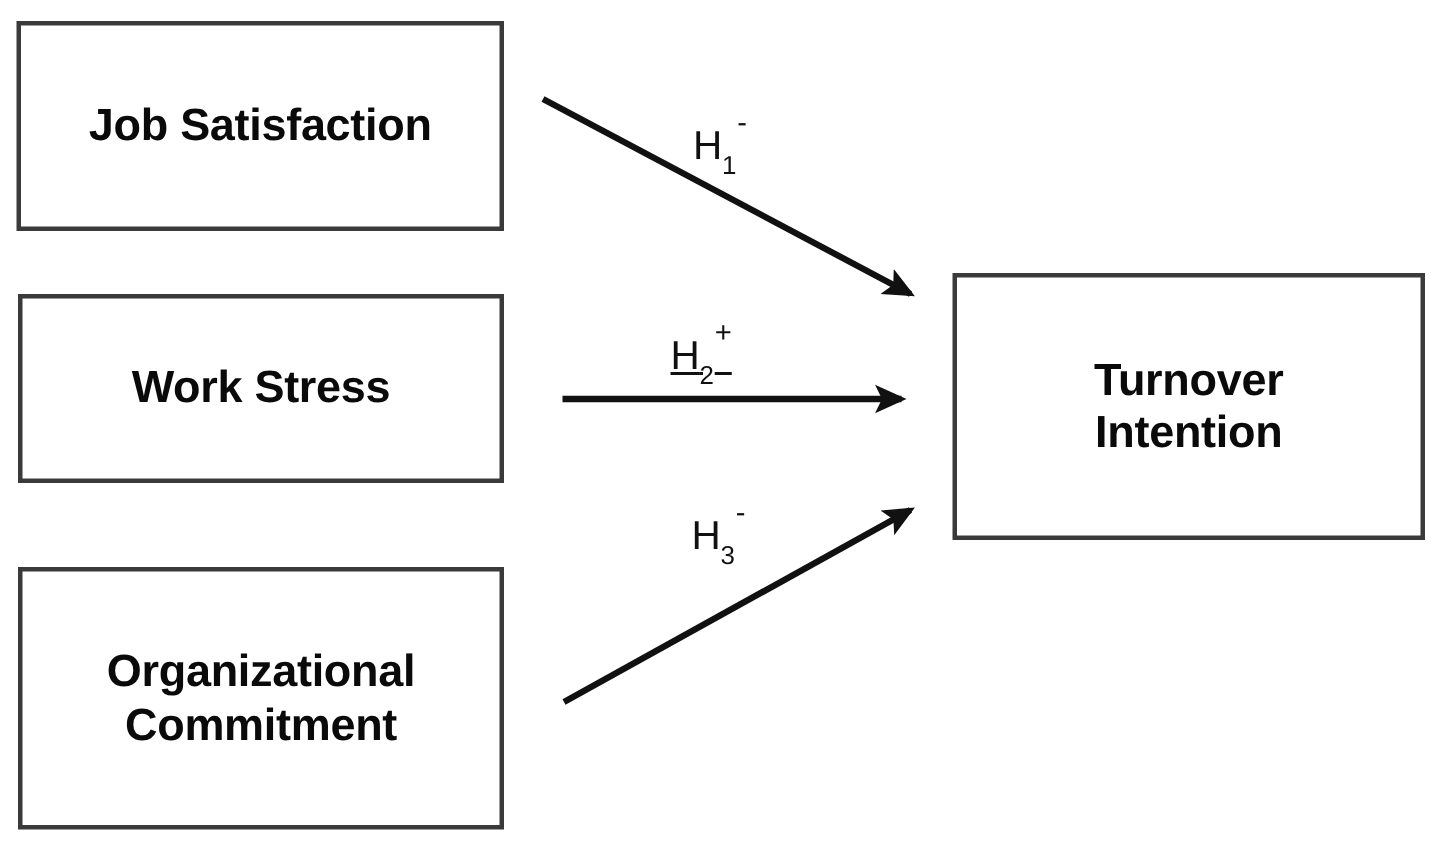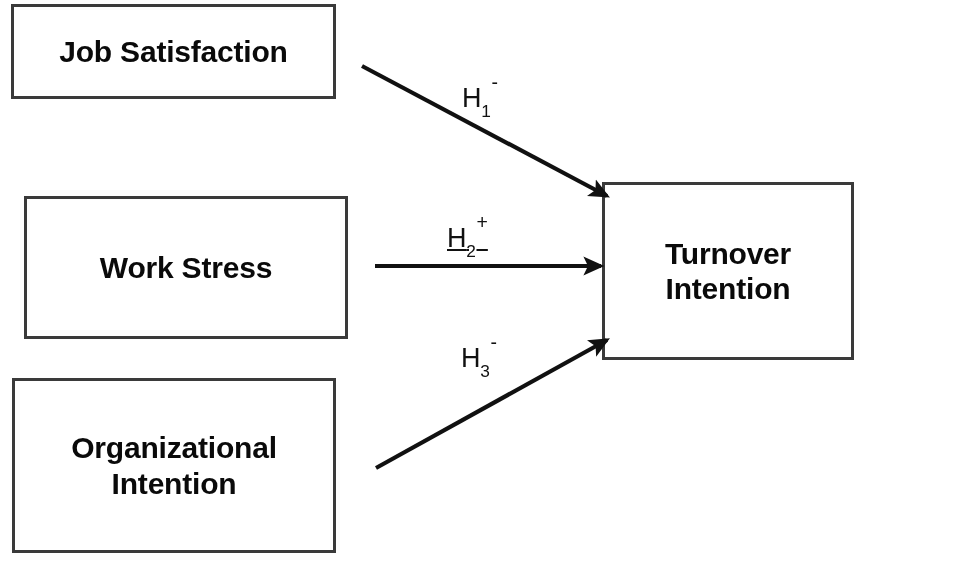--- a/index.html
+++ b/index.html
@@ -26,24 +26,24 @@
     text-align: center;
   }
   .node-label {
     font-weight: bold;
     font-size: 30px;
     line-height: 1.18;
     color: #0a0a0a;
     letter-spacing: -0.2px;
     white-space: pre-line;
   }
-  #box-job-satisfaction { left: 11px;  top: 4px;   width: 325px; height: 95px; }
-  #box-work-stress      { left: 24px;  top: 196px; width: 324px; height: 143px; }
+  #box-job-satisfaction { left: 11px;  top: 14px;   width: 325px; height: 140px; }
+  #box-work-stress      { left: 12px;  top: 196px; width: 324px; height: 126px; }
   #box-org-commitment   { left: 12px;  top: 378px; width: 324px; height: 175px; }
-  #box-turnover         { left: 602px; top: 182px; width: 252px; height: 178px; }
+  #box-turnover         { left: 635px; top: 182px; width: 315px; height: 178px; }
 
   #arrow-layer {
     position: absolute;
     left: 0;
     top: 0;
     width: 961px;
     height: 563px;
     pointer-events: none;
   }
   .edge-label {
@@ -79,21 +79,21 @@
   <div class="node-box" id="box-job-satisfaction">
     <span class="node-label">Job Satisfaction</span>
   </div>
 
   <div class="node-box" id="box-work-stress">
     <span class="node-label">Work Stress</span>
   </div>
 
   <div class="node-box" id="box-org-commitment">
     <span class="node-label">Organizational
-Intention</span>
+Commitment</span>
   </div>
 
   <div class="node-box" id="box-turnover">
     <span class="node-label">Turnover
 Intention</span>
   </div>
 
   <svg id="arrow-layer" viewBox="0 0 961 563" xmlns="http://www.w3.org/2000/svg">
     <defs>
       <marker id="head" markerWidth="5.2" markerHeight="5.2" refX="4.2" refY="2.6" orient="auto" markerUnits="strokeWidth">

